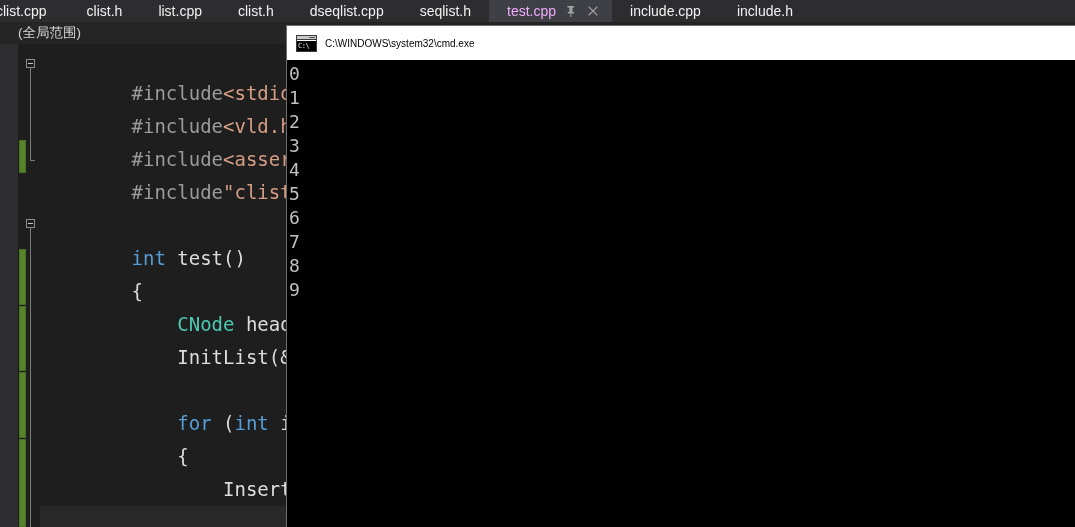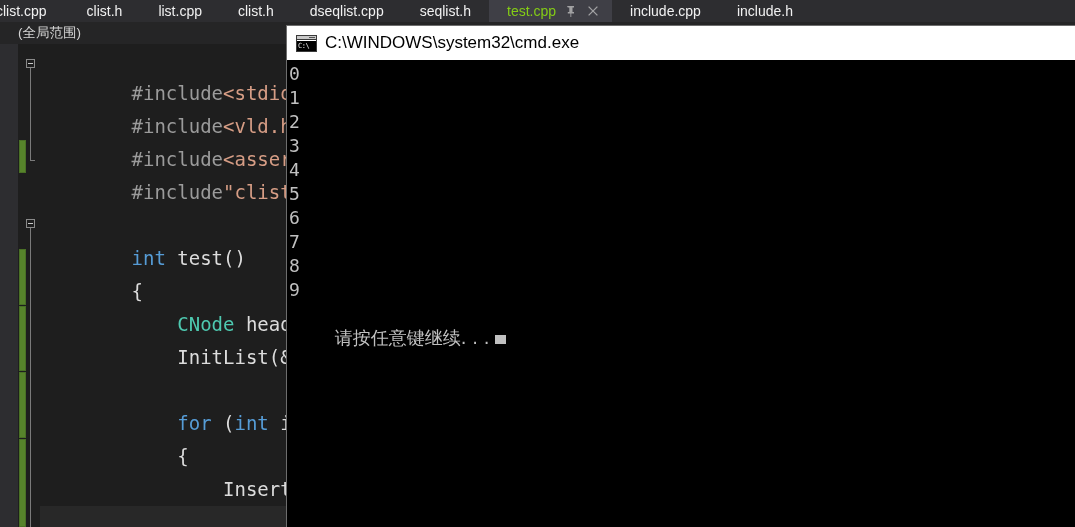--- a/index.html
+++ b/index.html
@@ -33,21 +33,21 @@
     color: #f1f1f1;
     font-size: 14px;
     padding: 0 18px;
     white-space: nowrap;
     line-height: 22px;
     background: #2d2d30;
   }
   .tab.first { padding-left: 0; margin-left: -4px; padding-right: 22px;}
   .tab.active {
     background: #3f3f46;
-    color: #84cc16;
+    color: #f0abfc;
     padding-right: 4px;
   }
   .tab-icons {
     display: flex;
     align-items: center;
     background: #3f3f46;
     height: 100%;
     padding-right: 8px;
   }
   .pin-icon, .close-icon {
@@ -190,21 +190,21 @@
     background: #000;
     color: #e6e6e6;
     font-family: "DejaVu Sans Mono", monospace;
     font-size: 7px;
     line-height: 11px;
     padding-left: 1px;
     letter-spacing: -.5px;
   }
   .console-title-text {
     color: #000000;
-    font-size: 17px;
+    font-size: 10px;
     white-space: nowrap;
   }
   .console-body {
     position: absolute;
     left: 0; top: 34px;
     width: 788px; height: 467px;
     background: #000000;
     overflow: hidden;
     font-family: "DejaVu Sans Mono", "Liberation Mono", monospace;
     font-size: 18px;
@@ -371,20 +371,17 @@
       <div class="cline">0</div>
       <div class="cline">1</div>
       <div class="cline">2</div>
       <div class="cline">3</div>
       <div class="cline">4</div>
       <div class="cline">5</div>
       <div class="cline">6</div>
       <div class="cline">7</div>
       <div class="cline">8</div>
       <div class="cline">9</div>
-      <div class="cline zh">
-        <span>请按任意键继续. . .</span><span class="caret"></span>
-      </div>
     </div>
   </div>
 
 
 </div>
 
 </body></html>

